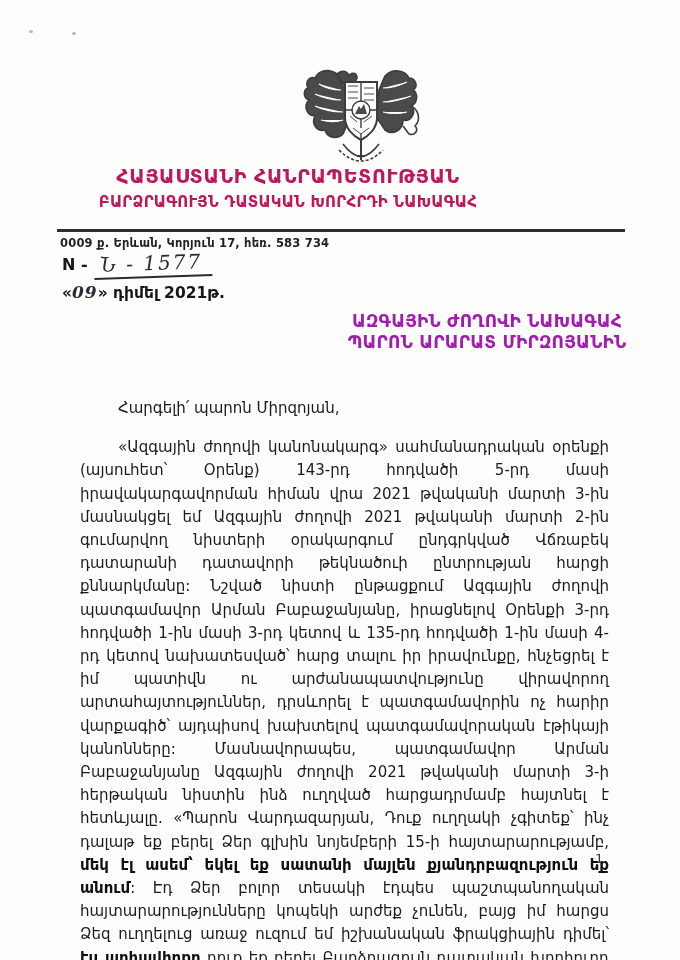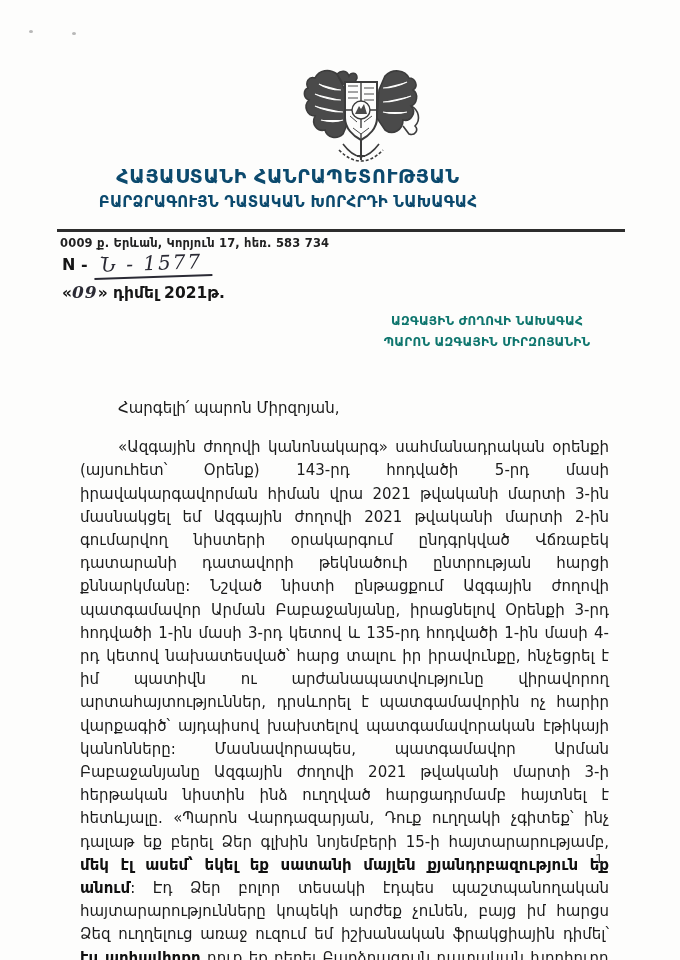--- a/index.html
+++ b/index.html
@@ -9,38 +9,38 @@
     font-family:"DejaVu Sans",sans-serif;
   }
   .page{
     position:relative;width:680px;height:960px;background:#fdfdfc;
     overflow:hidden;color:#1c1c1c;
   }
   .speck{position:absolute;width:4px;height:3px;background:#9a9a9a;border-radius:50%;opacity:.7;}
   .speck.s1{left:29px;top:30px;}
   .speck.s2{left:72px;top:32px;}
   .emblem{position:absolute;left:299px;top:60px;width:124px;height:108px;}
-  .letterhead-line{position:absolute;left:0;width:576px;text-align:center;font-weight:bold;color:#0c4a6e;}
+  .letterhead-line{position:absolute;left:0;width:576px;text-align:center;font-weight:bold;color:#be185d;}
   .lh1{top:165px;font-size:19px;letter-spacing:.6px;}
   .lh2{top:193px;font-size:15px;letter-spacing:.2px;}
   .rule{position:absolute;left:57px;top:229px;width:568px;height:3px;background:#2d2d2d;}
   .address{position:absolute;left:60px;top:236px;font-size:11.5px;font-weight:bold;letter-spacing:.2px;color:#222;}
   .refline{position:absolute;left:62px;top:251px;font-size:16px;font-weight:bold;color:#161616;}
   .hand{
     font-family:"DejaVu Serif",serif;font-style:italic;font-weight:normal;color:#2a2a34;
   }
   .ref-number{
     display:inline-block;font-size:20px;border-bottom:2px solid #2a2a34;
     padding:0 10px 1px 6px;margin-left:6px;transform:rotate(-2deg);letter-spacing:2px;
   }
   .dateline{position:absolute;left:62px;top:282px;font-size:15.5px;font-weight:bold;color:#161616;}
   .date-day{font-size:17px;letter-spacing:1px;font-weight:bold;}
   .addressee{
     position:absolute;left:322px;top:311px;width:330px;text-align:center;
-    font-weight:bold;font-size:12px;line-height:21px;color:#0f766e;letter-spacing:.2px;
+    font-weight:bold;font-size:17px;line-height:21px;color:#a21caf;letter-spacing:.2px;
   }
   .body-text{
     position:absolute;left:64px;top:381px;width:561px;
     font-size:15px;line-height:23.2px;text-align:justify;color:#1b1b1b;
   }
   .body-text p{margin:16px;text-indent:38px;}
   .body-text b{color:#101010;}
   .pagenum{position:absolute;left:595px;top:851px;font-size:13px;color:#333;}
 </style>
 </head>
@@ -86,21 +86,21 @@
   <div class="refline">
     <span>N -</span><span class="hand ref-number">Ն - 1577</span>
   </div>
 
   <div class="dateline">
     <span>«</span><span class="hand date-day">09</span><span>» դիմել 2021թ.</span>
   </div>
 
   <div class="addressee">
     <div>ԱԶԳԱՅԻՆ ԺՈՂՈՎԻ ՆԱԽԱԳԱՀ</div>
-    <div>ՊԱՐՈՆ ԱԶԳԱՅԻՆ ՄԻՐԶՈՅԱՆԻՆ</div>
+    <div>ՊԱՐՈՆ ԱՐԱՐԱՏ ՄԻՐԶՈՅԱՆԻՆ</div>
   </div>
 
   <div class="body-text">
     <p><span>Հարգելի՛ պարոն Միրզոյան,</span></p>
     <p><span>«Ազգային ժողովի կանոնակարգ» սահմանադրական օրենքի (այսուհետ՝ Օրենք) 143-րդ հոդվածի 5-րդ մասի իրավակարգավորման հիման վրա 2021 թվականի մարտի 3-ին մասնակցել եմ Ազգային ժողովի 2021 թվականի մարտի 2-ին գումարվող նիստերի օրակարգում ընդգրկված Վճռաբեկ դատարանի դատավորի թեկնածուի ընտրության հարցի քննարկմանը: Նշված նիստի ընթացքում Ազգային ժողովի պատգամավոր Արման Բաբաջանյանը, իրացնելով Օրենքի 3-րդ հոդվածի 1-ին մասի 3-րդ կետով և 135-րդ հոդվածի 1-ին մասի 4-րդ կետով նախատեսված՝ հարց տալու իր իրավունքը, հնչեցրել է իմ պատիվն ու արժանապատվությունը վիրավորող արտահայտություններ, դրսևորել է պատգամավորին ոչ հարիր վարքագիծ՝ այդպիսով խախտելով պատգամավորական էթիկայի կանոնները: Մասնավորապես, պատգամավոր Արման Բաբաջանյանը Ազգային ժողովի 2021 թվականի մարտի 3-ի հերթական նիստին ինձ ուղղված հարցադրմամբ հայտնել է հետևյալը. «Պարոն Վարդազարյան, Դուք ուղղակի չգիտեք՝ ինչ դալաթ եք բերել Ձեր գլխին նոյեմբերի 15-ի հայտարարությամբ, </span><b>մեկ էլ ասեմ՝ եկել եք սատանի մայլեն քյանդրբազություն եք անում</b><span>: Էդ Ձեր բոլոր տեսակի էդպես պաշտպանողական հայտարարությունները կոպեկի արժեք չունեն, բայց իմ հարցս Ձեզ ուղղելուց առաջ ուզում եմ իշխանական ֆրակցիային դիմել՝ </span><b>էս արհավիրքը</b><span> դուք եք բերել Բարձրագույն դատական խորհուրդ և դուք եք, ձեր իշխանության օրոք ա նշանակվել, Վանեցյանի առաջադրմամբ՝ բոլորն էլ շատ լավ գիտեն: </span><b>Այսինքն՝ էս մարդու ոչ թե վաստակն ա դատական համակարգում գործել, այլ ինքը Սերժ Սարգսյանի և Ռոբերտ Քոչարյանի ժամանակ վնգստացող դատավոր ա եղել</b></p>
   </div>
 
   <div class="pagenum">1</div>
 
 </div>

